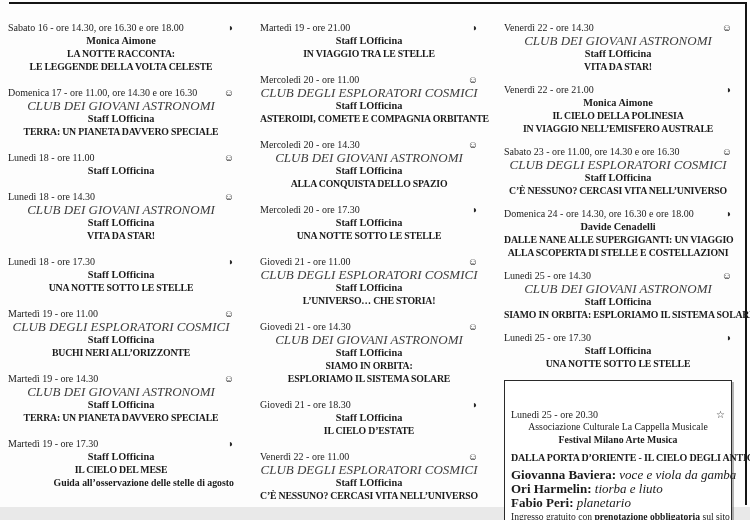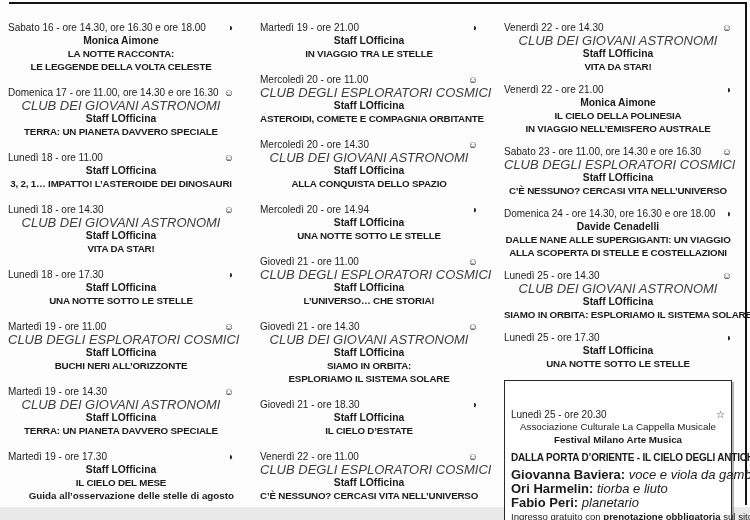--- a/index.html
+++ b/index.html
@@ -1,17 +1,17 @@
 <!DOCTYPE html>
 <html><head>
 <meta charset="utf-8">
 <style>
   html,body{margin:0;padding:0;background:#fff;}
   #page{position:relative;width:750px;height:520px;background:#fdfdfd;overflow:hidden;
-        font-family:Liberation Sans, sans-serif;color:#1b1b1b;}
+        font-family:Liberation Serif, serif;color:#1b1b1b;}
   
   .top-rule{position:absolute;left:9px;top:2px;width:736px;height:2px;background:#141414;}
   .right-rule{position:absolute;left:745px;top:2px;width:2px;height:503px;background:#141414;}
   .bottom-strip{position:absolute;left:0;bottom:0;width:750px;height:13px;background:#e9e9e9;}
 
   #cols{position:absolute;left:8px;top:21px;display:grid;
         grid-template-columns:226px 218px 228px;column-gap:26px;}
   .col{min-width:0;}
 
   .event{margin-bottom:13px;}
@@ -76,23 +76,20 @@
           </div>
 
     </div>
         <div class="event">
       <div class="event-header">
         <span>Lunedì 18 - ore 11.00</span>
         <span class="event-icon">☺</span>
       </div>
 
       <div class="speaker">Staff LOfficina</div>
-      <div class="titles">
-            <div class="title-line">3, 2, 1… IMPATTO! L’ASTEROIDE DEI DINOSAURI</div>
-          </div>
 
     </div>
         <div class="event">
       <div class="event-header">
         <span>Lunedì 18 - ore 14.30</span>
         <span class="event-icon">☺</span>
       </div>
       <div class="club">CLUB DEI GIOVANI ASTRONOMI</div>
       <div class="speaker">Staff LOfficina</div>
       <div class="titles">
@@ -181,21 +178,21 @@
       </div>
       <div class="club">CLUB DEI GIOVANI ASTRONOMI</div>
       <div class="speaker">Staff LOfficina</div>
       <div class="titles">
             <div class="title-line">ALLA CONQUISTA DELLO SPAZIO</div>
           </div>
 
     </div>
         <div class="event">
       <div class="event-header">
-        <span>Mercoledì 20 - ore 14.94</span>
+        <span>Mercoledì 20 - ore 17.30</span>
         <span class="event-icon">◗</span>
       </div>
 
       <div class="speaker">Staff LOfficina</div>
       <div class="titles">
             <div class="title-line">UNA NOTTE SOTTO LE STELLE</div>
           </div>
 
     </div>
         <div class="event">

